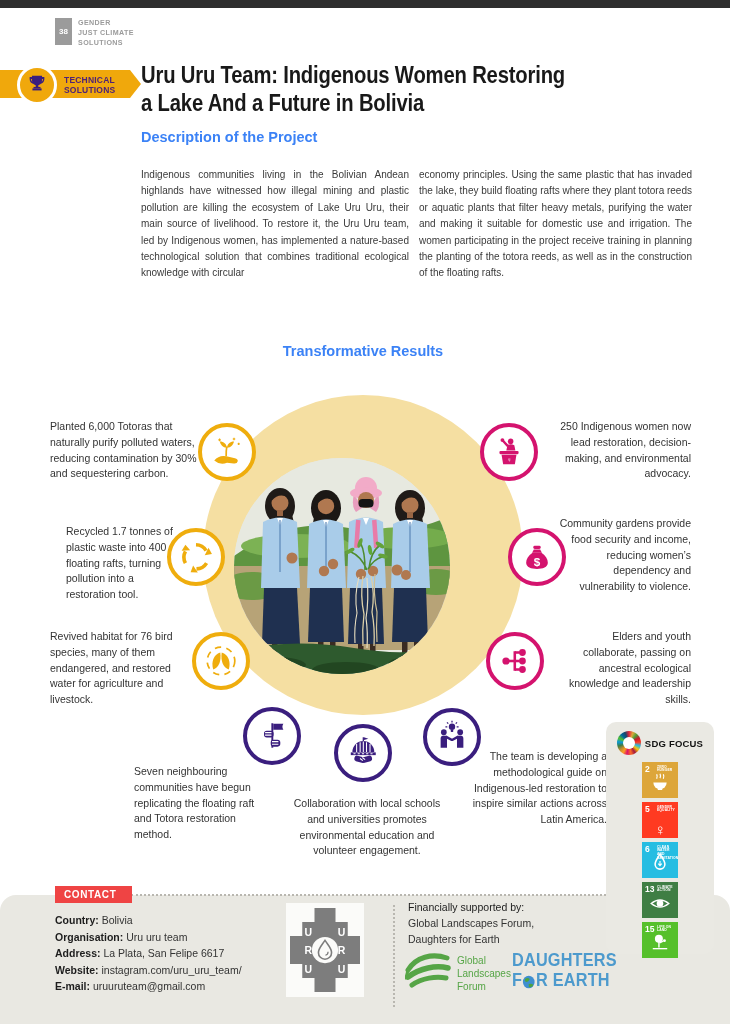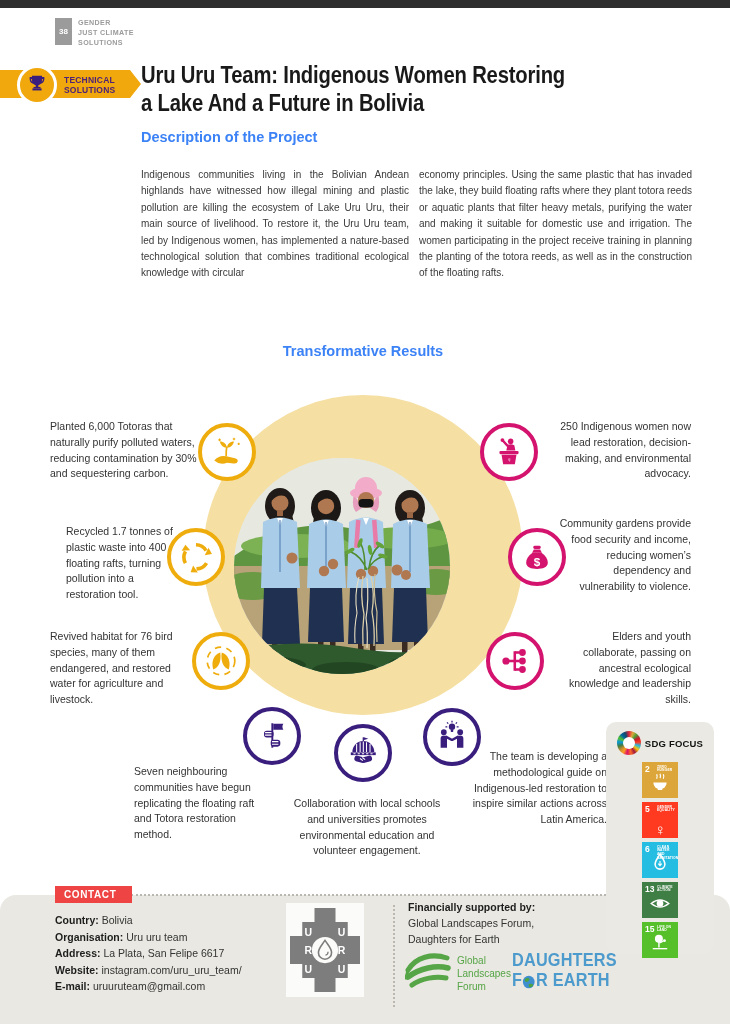--- a/index.html
+++ b/index.html
@@ -50,21 +50,21 @@
   .footer{position:absolute;left:0;top:895px;width:730px;height:129px;background:#e9e8e2;border-radius:16px 16px 0 0;}
   .dot-h{position:absolute;left:131px;top:894px;width:487px;border-top:2px dotted #b9b7b0;}
   .dot-v{position:absolute;left:393px;top:905px;height:102px;border-left:2px dotted #b9b7b0;}
   .contact-tag{position:absolute;left:55px;top:886px;background:#ef4444;color:#fff;font-size:10px;font-weight:bold;
                letter-spacing:.6px;padding:3px 16px 3px 9px;z-index:6;}
   .contact{position:absolute;left:55px;top:912px;font-size:10.5px;line-height:16.5px;color:#333;}
   .contact .cl{font-weight:bold;color:#1d1d1d;}
   .urubox{position:absolute;left:286px;top:903px;width:78px;height:94px;background:#fbfbf9;
           display:flex;align-items:center;justify-content:center;}
   .supported{position:absolute;left:408px;top:899px;font-size:10.5px;line-height:16px;color:#333;}
-  .supported .sb{font-weight:bold;color:#1d1d1d;}
+  .supported .sb{font-weight:normal;color:#1d1d1d;}
   .supported .sl{white-space:pre-line;}
   .glf{position:absolute;left:405px;top:951px;display:flex;align-items:center;gap:6px;}
   .glf-text{color:#56a546;font-size:10px;font-weight:normal;line-height:1.3;white-space:pre-line;}
   .dfe{position:absolute;left:512px;top:950px;color:#4d9acd;font-weight:800;font-size:17.5px;line-height:1.15;
        transform:scaleX(.93);transform-origin:left top;letter-spacing:.2px;}
   .dfe .row2{display:flex;align-items:center;}
   .globe{width:14px;height:14px;margin:0 .5px;flex:none;}
 </style>
 </head>
 <body>

